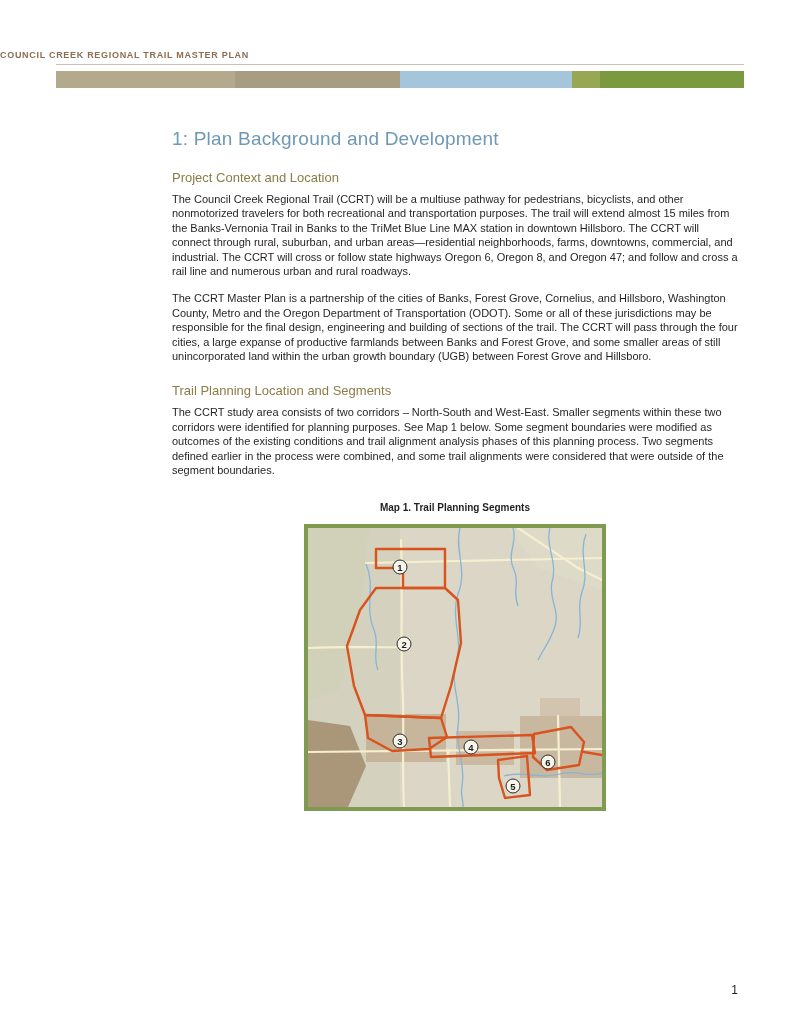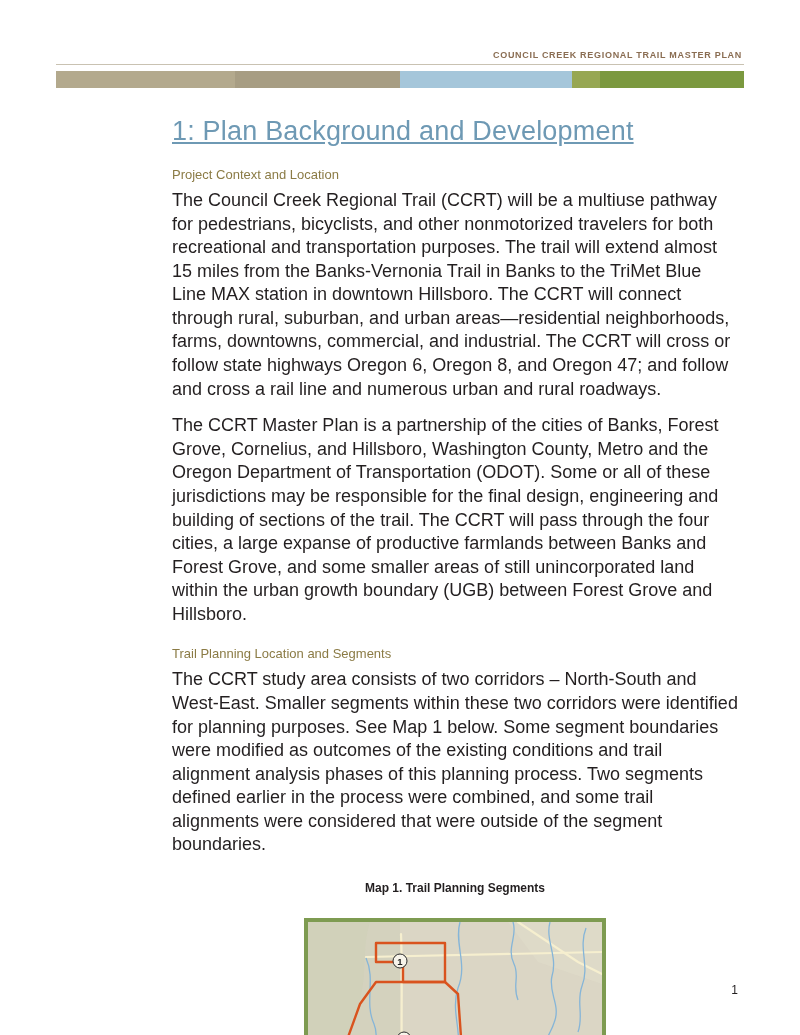--- a/index.html
+++ b/index.html
@@ -7,50 +7,50 @@
   body {
     width: 800px; height: 1035px; background: #ffffff;
     font-family: "Liberation Sans", "DejaVu Sans", sans-serif;
     color: #231f20;
   }
   .page { position: relative; width: 800px; height: 1035px; overflow: hidden; background:#fff; }
 
   
   .running-head {
     position: absolute; top: 50px; left: 0; right: 58px;
-    text-align: right; font-size: 9px; font-weight: bold;
+    text-align: left; font-size: 9px; font-weight: bold;
     letter-spacing: 0.7px; color: var(--header-brown, #8a6d52);
   }
   .header-rule {
     position: absolute; top: 64px; left: 56px; right: 56px;
     border-top: 1px solid #c9c2b2;
   }
   .color-bar {
     position: absolute; top: 71px; left: 56px; right: 56px;
     height: 17px; display: flex;
   }
   .color-bar .seg { height: 100%; }
   .s1 { width: 26%; } .s2 { width: 24%; } .s3 { width: 25%; }
   .s4 { width: 4%; }  .s5 { width: 21%; }
 
   
   .content { position: absolute; top: 112px; left: 172px; width: 566px; }
   .chapter-title {
-    margin: 4px 0 16px; font-size: 27px; font-weight: normal;
-    letter-spacing: 0.2px; color: var(--title-blue, #6e99b4); text-decoration: underline;
+    margin: 16px 0 16px; font-size: 19px; font-weight: normal;
+    letter-spacing: 0.2px; color: var(--title-blue, #6e99b4);
   }
   .section-heading {
     margin: 20px 0 7px; font-size: 13px; font-weight: normal;
     color: var(--heading-olive, #8b7b45);
   }
-  .body-text { margin: 0 0 13px; font-size: 18px; line-height: 1.31; }
+  .body-text { margin: 0 0 13px; font-size: 11px; line-height: 1.31; }
 
   .map-caption {
-    margin: 24px 0 23px; text-align: center;
-    font-size: 12px; font-weight: bold; color: #231f20;
+    margin: 24px 0 11px; text-align: center;
+    font-size: 10px; font-weight: bold; color: #231f20;
   }
   .map-figure { margin: 0; display: flex; justify-content: center; }
   .map-inner {
     position: relative; width: 302px; height: 287px;
     border: 4px solid var(--map-border-green, #7e9b51);
     background: #dbd6c5;
   }
   .map-inner svg { display: block; width: 294px; height: 279px; }
   .marker-layer { position: absolute; left: 0; top: 0; right: 0; bottom: 0; }
   .marker {

